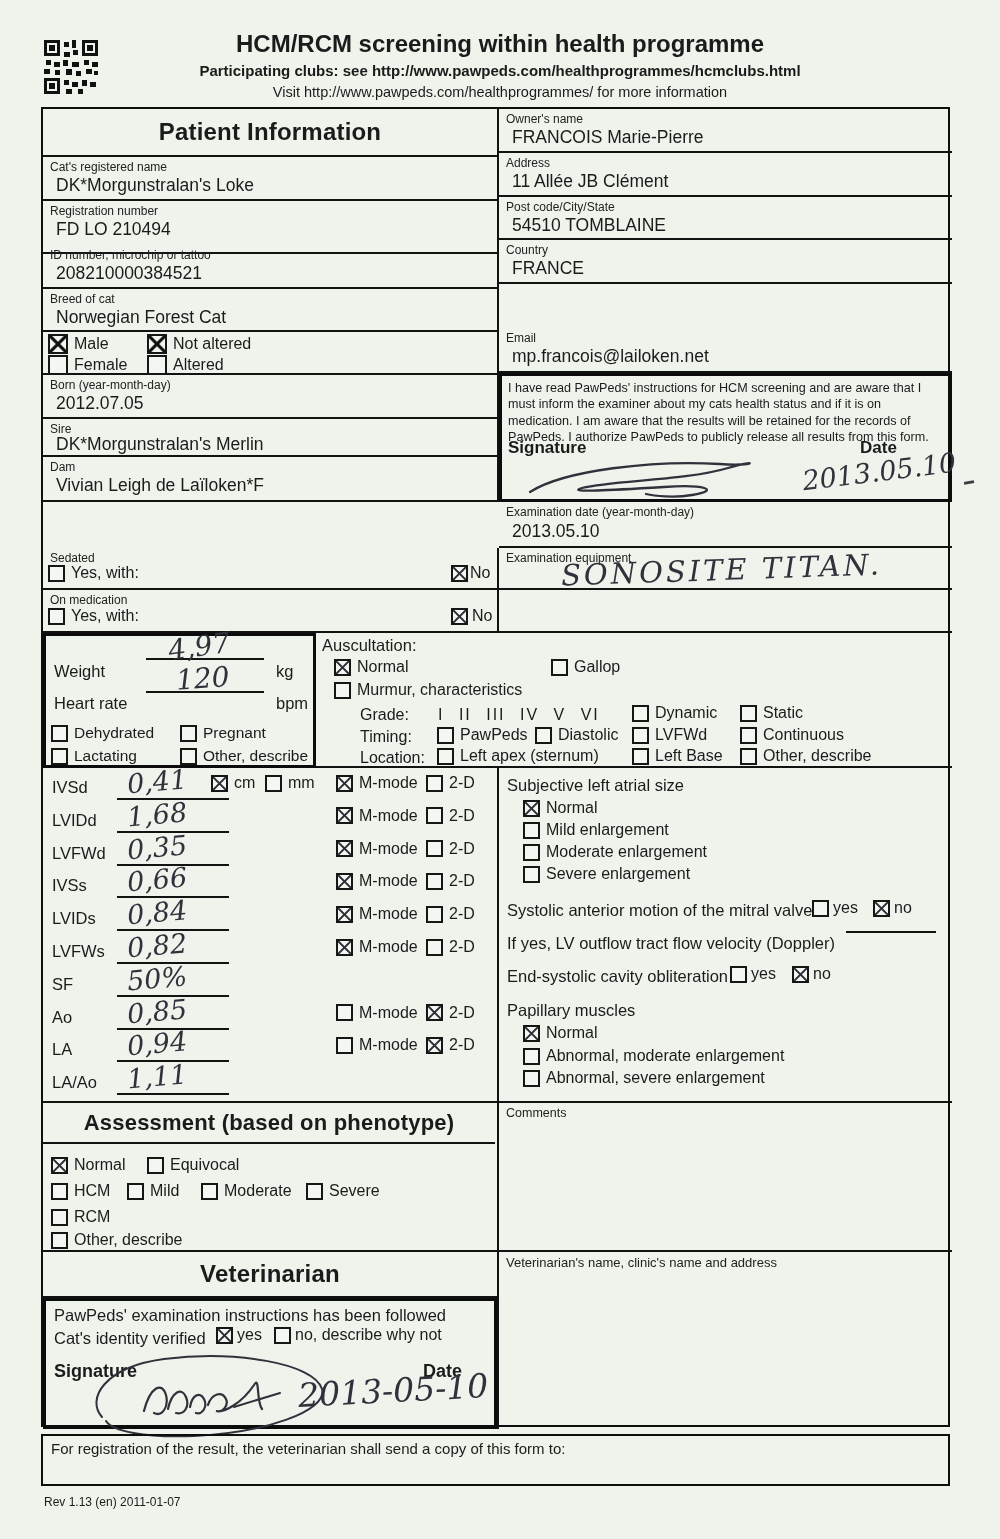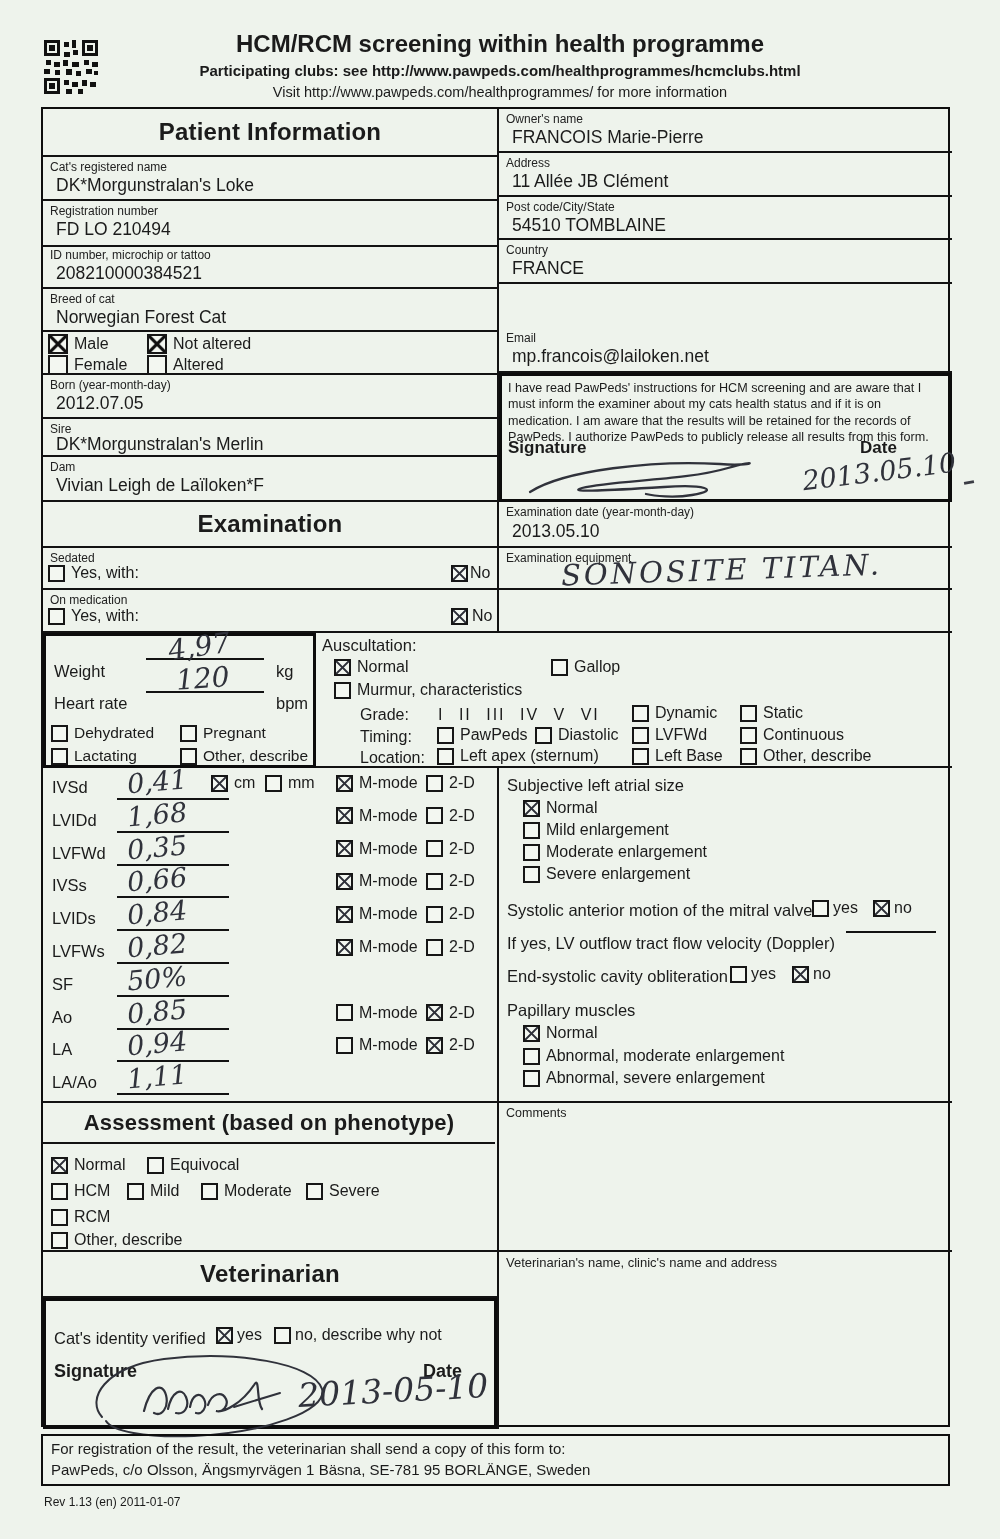--- a/index.html
+++ b/index.html
@@ -90,21 +90,21 @@
   <div id="form-main">
 
     <div class="cell bb br sec-title" style="left:0;top:0;width:456px;height:48px;">
       <span>Patient Information</span>
     </div>
 
     <div class="cell bb br" style="left:0;top:48px;width:456px;height:44px;">
       <div class="flabel">Cat's registered name</div>
       <div class="fvalue">DK*Morgunstralan's Loke</div>
     </div>
-    <div class="cell bb br" style="left:0;top:92px;width:456px;height:46px;">
+    <div class="cell bb br" style="left:0;top:92px;width:456px;height:53px;">
       <div class="flabel">Registration number</div>
       <div class="fvalue">FD LO 210494</div>
     </div>
     <div class="cell bb br" style="left:0;top:136px;width:456px;height:44px;">
       <div class="flabel">ID number, microchip or tattoo</div>
       <div class="fvalue">208210000384521</div>
     </div>
     <div class="cell bb br" style="left:0;top:180px;width:456px;height:43px;">
       <div class="flabel">Breed of cat</div>
       <div class="fvalue">Norwegian Forest Cat</div>
@@ -168,23 +168,20 @@
       <div class="abs bold" style="left:6px;top:62px;font-size:17px;">Signature</div>
       <div class="abs bold" style="left:358px;top:62px;font-size:17px;">Date</div>
       <svg class="abs" style="left:22px;top:78px;" width="250" height="48" viewBox="0 0 250 48">
         <path d="M6 38 C40 16, 130 6, 196 10 C232 13, 236 4, 204 14 C160 27, 90 26, 58 34 C40 39, 90 36, 140 33 C180 30, 198 36, 168 41 C150 44, 130 42, 122 40" fill="none" stroke="#30323b" stroke-width="2.3" stroke-linecap="round"></path>
       </svg>
       <div class="hw" style="left:300px;top:80px;font-size:27px;transform:rotate(-7deg);">2013.05.10</div>
     </div>
 
     <div class="abs" style="left:921px;top:372px;width:10px;height:3px;background:#3a3c44;transform:rotate(-10deg);"></div>
 
-    <div class="cell bb br sec-title" style="left:0;top:393px;width:456px;height:46px;">
-      <span>Examination</span>
-    </div>
     <div class="cell bb" style="left:456px;top:393px;width:453px;height:46px;">
       <div class="flabel">Examination date (year-month-day)</div>
       <div class="fvalue" style="top:19px;">2013.05.10</div>
     </div>
 
     <div class="cell bb br" style="left:0;top:439px;width:456px;height:42px;">
       <div class="flabel">Sedated</div>
       <span class="opt" style="left:5px;top:16px;">
         <span class="cb"></span>
         <span>Yes, with:</span>
@@ -502,20 +499,21 @@
 
     <div class="cell bb" style="left:456px;top:994px;width:453px;height:149px;">
       <div class="flabel" style="font-size:12.5px;">Comments</div>
     </div>
 
     <div class="cell bb br sec-title" style="left:0;top:1143px;width:456px;height:46px;">
       <span>Veterinarian</span>
     </div>
     <div class="cell br" style="left:0;top:1189px;width:456px;height:131px;">
       <div class="thick" style="position:absolute;left:0;top:0;width:454px;height:131px;overflow:visible;">
+        <div class="subj-text" style="left:8px;top:5px;">PawPeds' examination instructions has been followed</div>
         <div class="subj-text" style="left:8px;top:28px;">Cat's identity verified</div>
         <span class="opt" style="left:170px;top:25px;gap:4px;">
           <span class="cb xk"></span>
           <span>yes</span>
         </span>
         <span class="opt" style="left:228px;top:25px;gap:4px;">
           <span class="cb"></span>
           <span>no, describe why not</span>
         </span>
         <div class="abs bold" style="left:8px;top:60px;font-size:18px;">Signature</div>
@@ -529,16 +527,15 @@
       </div>
     </div>
 
     <div class="cell" style="left:456px;top:1143px;width:453px;height:177px;">
       <div class="flabel" style="font-size:13px;">Veterinarian's name, clinic's name and address</div>
     </div>
   </div>
 
   <div id="footer-box">
     <div class="abs" style="left:8px;top:4px;font-size:15px;">For registration of the result, the veterinarian shall send a copy of this form to:</div>
-    <div class="abs" style="left:8px;top:25px;font-size:15px;">PawPeds, c/o Olsson, Ängsmyrvägen 1 Bäsna, SE-781 95 BORLÄNGE, Sweden</div>
   </div>
   <div class="abs" style="left:44px;top:1495px;font-size:12px;">Rev 1.13 (en) 2011-01-07</div>
 </div>
 
 </body></html>

